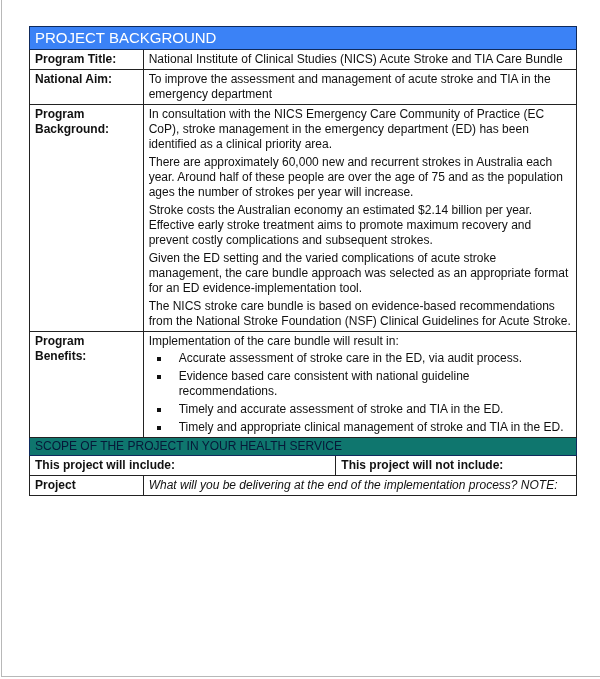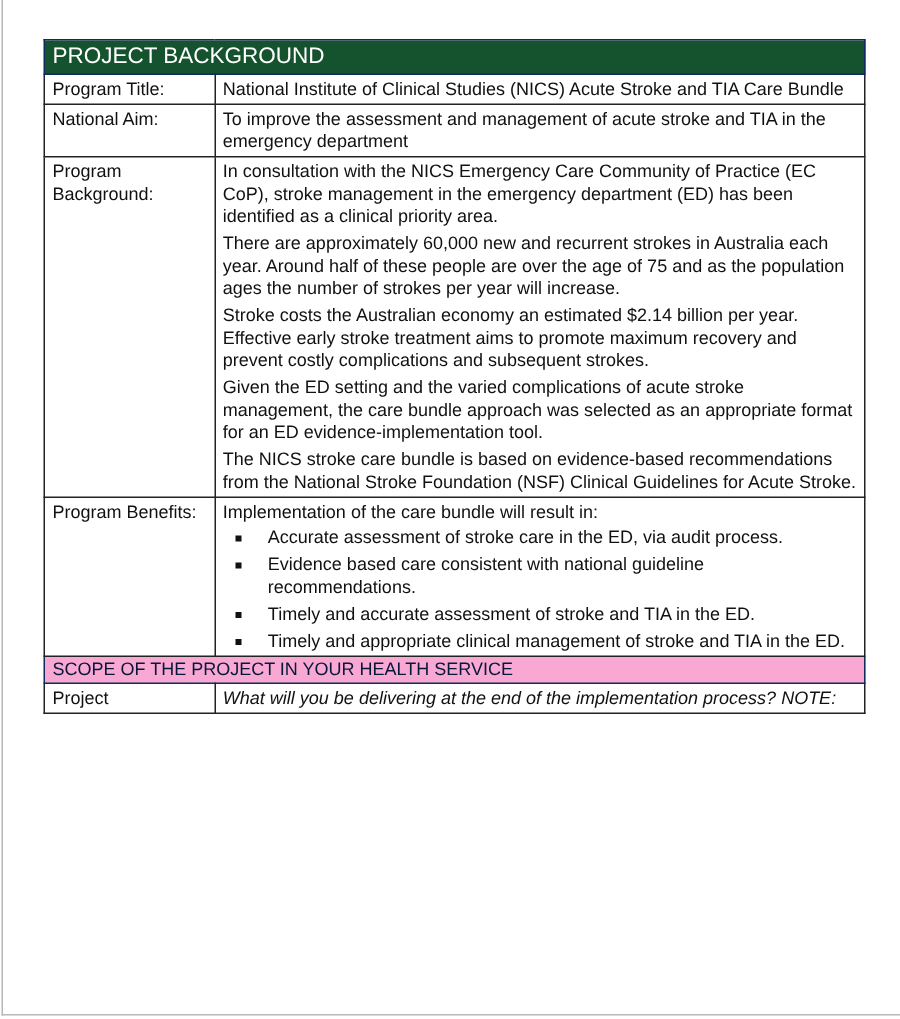--- a/index.html
+++ b/index.html
@@ -1,22 +1,22 @@
 <!DOCTYPE html>
 <html><head>
 <meta charset="utf-8">
 <style>
   html,body{margin:0;padding:0;}
   body{width:600px;height:679px;background:#fff;position:relative;overflow:hidden;font-family:"Liberation Sans",sans-serif;color:#111;}
   .page{position:absolute;left:1px;top:0;width:598px;height:676px;border-left:1px solid #b8b8b8;border-bottom:1px solid #b8b8b8;border-right:1px solid #d8d8d8;}
   table{position:absolute;left:27px;top:26px;width:548px;border-collapse:collapse;font-size:12px;line-height:15px;}
   td{border:1px solid #222;vertical-align:top;padding:2px 5px 2px 5px;}
-  .hdr{background:#14532d;color:#fff;font-size:15px;line-height:18px;padding:2px 5px;border:1px solid #0f2a5c;}
-  .hdr2{background:#f9a8d4;color:#061838;font-size:12px;padding:1px 5px;border:1px solid #0f2a5c;}
-  .lbl{font-weight:normal;width:104px;margin-top:40px;}
+  .hdr{background:#3b82f6;color:#fff;font-size:15px;line-height:18px;padding:2px 5px;border:1px solid #0f2a5c;}
+  .hdr2{background:#0f766e;color:#061838;font-size:12px;padding:1px 5px;border:1px solid #0f2a5c;}
+  .lbl{font-weight:bold;width:104px;margin-top:40px;}
   .p{margin:0 0 3px 0;}
   ul{margin:2px 0 0 0;padding-left:30px;list-style:none;}
   li{position:relative;margin-bottom:3px;}
   li::before{content:"";position:absolute;left:-22px;top:6px;width:4px;height:4px;background:#111;}
   .it{font-style:italic;}
 </style>
 </head>
 <body>
 
 <div class="page">
@@ -57,18 +57,22 @@
         <li>Evidence based care consistent with national guideline recommendations.</li>
         <li>Timely and accurate assessment of stroke and TIA in the ED.</li>
         <li style="margin-bottom:0">Timely and appropriate clinical management of stroke and TIA in the ED.</li>
       </ul>
     </td>
   </tr>
   <tr>
           <td colspan="3" class="hdr2">SCOPE OF THE PROJECT IN YOUR HEALTH SERVICE</td>
         </tr>
   <tr>
+    <td colspan="2" class="lbl" style="width:auto">This project will include:</td>
+    <td class="lbl" style="width:auto">This project will not include:</td>
+  </tr>
+  <tr>
     <td class="lbl">Project</td>
     <td colspan="2" class="it" style="white-space:nowrap">What will you be delivering at the end of the implementation process? NOTE:</td>
   </tr>
 </tbody>
     </table>
 </div>
 
 </body></html>

